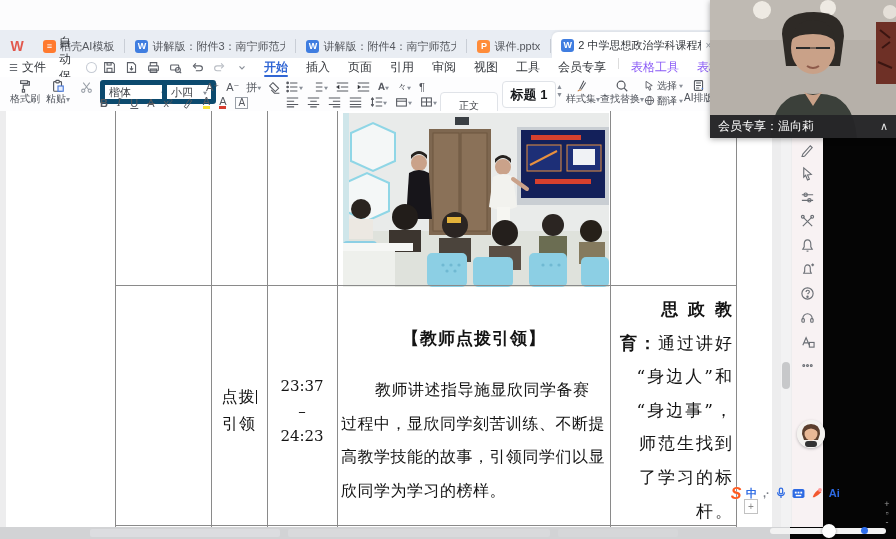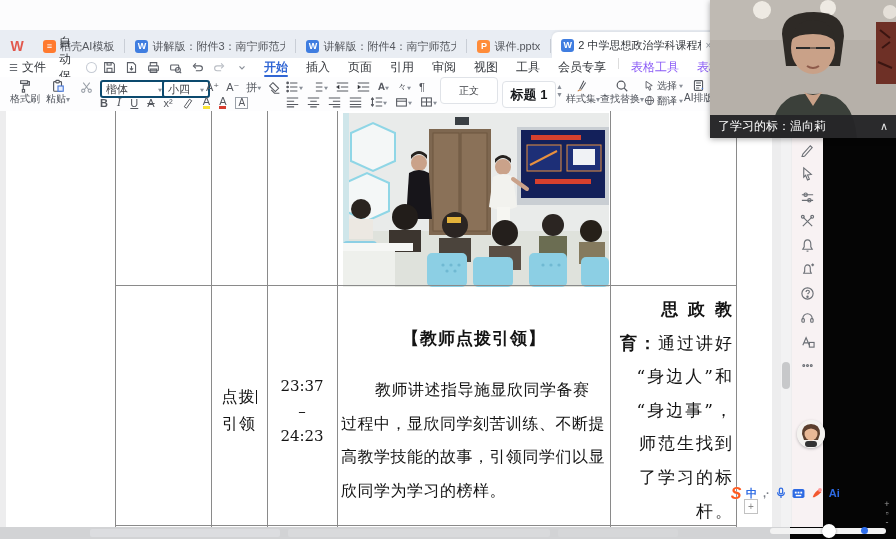--- a/index.html
+++ b/index.html
@@ -38,21 +38,21 @@
   .qicon svg{display:block;}
   #autosave{display:flex;align-items:center;gap:4px;margin-left:4px;color:#35383d;}
   #autosave .pill{width:22px;height:11px;border-radius:6px;background:#c6cbd4;position:relative;cursor:pointer;}
   #autosave .pill i{position:absolute;left:1px;top:1px;width:9px;height:9px;background:#fff;border-radius:50%;}
   #wps-ai-label{font-weight:bold;color:#2b2e33;display:flex;align-items:center;gap:3px;}
   #wps-ai-label .alogo{color:#6a5af9;font-weight:bold;}
   
   #toolbar{left:0;top:77px;width:896px;height:34px;background:#fdfdfe;border-bottom:1px solid #e2e5ea;font-size:10px;color:#4c5058;}
   .tbtn{position:absolute;display:flex;flex-direction:column;align-items:center;cursor:pointer;color:#4c5058;}
   .tsmall{font-size:10px;line-height:11px;}
-  .combo{position:absolute;border:2px solid #0c4a6e;border-radius:3px;background:#fff;display:flex;
+  .combo{position:absolute;border:5px solid #0c4a6e;border-radius:3px;background:#fff;display:flex;
          align-items:center;justify-content:space-between;padding:0 4px;font-size:11px;color:#3a3d42;cursor:pointer;}
   .chev{color:#8a8f98;font-size:8px;transform:scaleY(.8);}
   .rowicons{position:absolute;display:flex;gap:7px;align-items:center;color:#55585f;}
   .rowicons span{cursor:pointer;display:flex;align-items:center;}
   .stylebox{position:absolute;border:1px solid #e0e3e8;border-radius:4px;background:#fff;display:flex;
             align-items:center;justify-content:center;cursor:pointer;}
   
   #doc-area{left:0;top:111px;width:896px;height:428px;background:#ededee;}
   #page{left:6px;top:111px;width:766px;height:416px;background:#fff;}
   .tline{position:absolute;background:#8a8a8a;}
@@ -341,21 +341,21 @@
         </span>
       <span>
           <svg width="13" height="12" viewBox="0 0 16 14" stroke="#55585f" stroke-width="1.3" fill="none">
             <rect x="2" y="2" width="12" height="10"></rect>
             <path d="M8 2v10M2 7h12"></path>
           </svg>
           <span class="chev">▾</span>
         </span>
     </div>
 
-    <div class="stylebox" style="left:440px;top:0;width:56px;height:25px;font-size:10px;color:#3a3d42;">
+    <div class="stylebox" style="left:440px;top:15px;width:56px;height:25px;font-size:10px;color:#3a3d42;">
       <span>正文</span>
     </div>
     <div class="stylebox" style="left:502px;top:4px;width:52px;height:25px;font-size:13px;font-weight:bold;color:#16181b;">
       <span>标题 1</span>
     </div>
     <div class="tbtn" style="left:556px;top:6px;color:#8a8f98;font-size:7px;line-height:8px;">
         <span>▲</span>
         <span>▼</span>
       </div>
     <div class="tbtn" style="left:566px;top:2px;">
@@ -655,17 +655,17 @@
     <ellipse cx="103" cy="48" rx="22" ry="26" fill="#c9a188"></ellipse>
     <path d="M81 40 q4-20 22-20 q20 0 22 22 q-6-8-22-8 q-16 0-22 6z" fill="#2e2a26"></path>
     <path d="M86 48 h14 M106 48 h14" stroke="#2b2b2b" stroke-width="2"></path>
     <path d="M100 48 h6" stroke="#2b2b2b" stroke-width="1"></path>
     <path d="M97 66 q6 4 12 0" stroke="#8d5a4a" stroke-width="2" fill="none"></path>
     <path d="M60 138 q4-48 43-44 q40-4 44 44 z" fill="#3b403a"></path>
     <path d="M94 92 l9 14 l9-14 q-9 6 -18 0z" fill="#c9a188"></path>
     <rect x="0" y="115" width="186" height="23" fill="#262628" opacity="0.82"></rect>
   </svg>
   <div class="abs" id="speaker-bar">
-    <span>了学习的标：温向莉</span>
+    <span>会员专享：温向莉</span>
     <span id="speaker-collapse">∧</span>
   </div>
 
 </div>
 
 </body></html>

